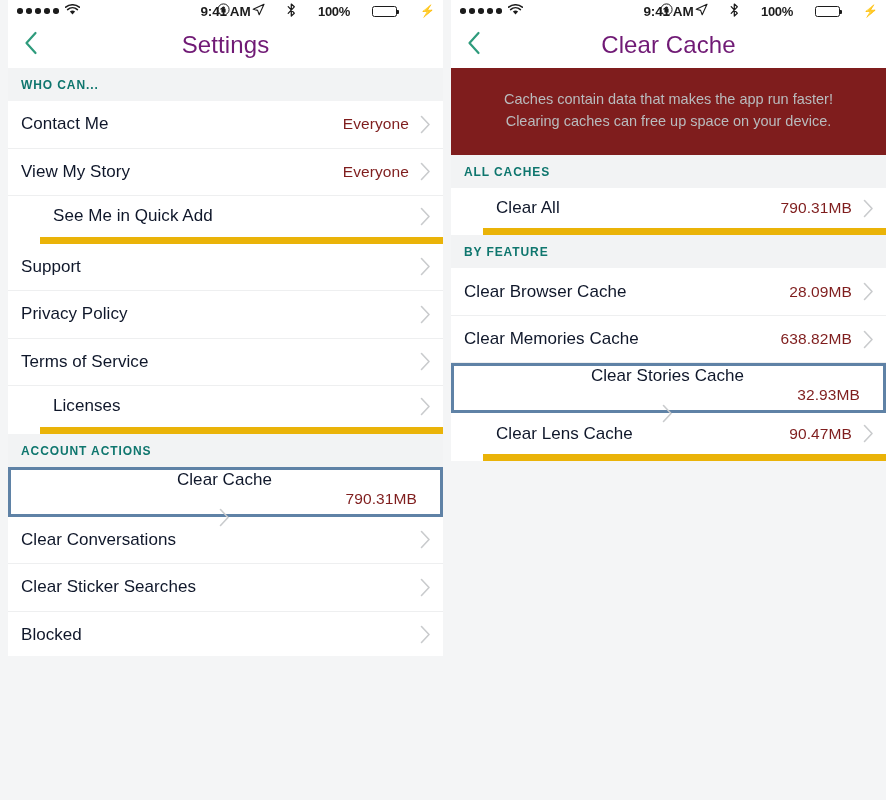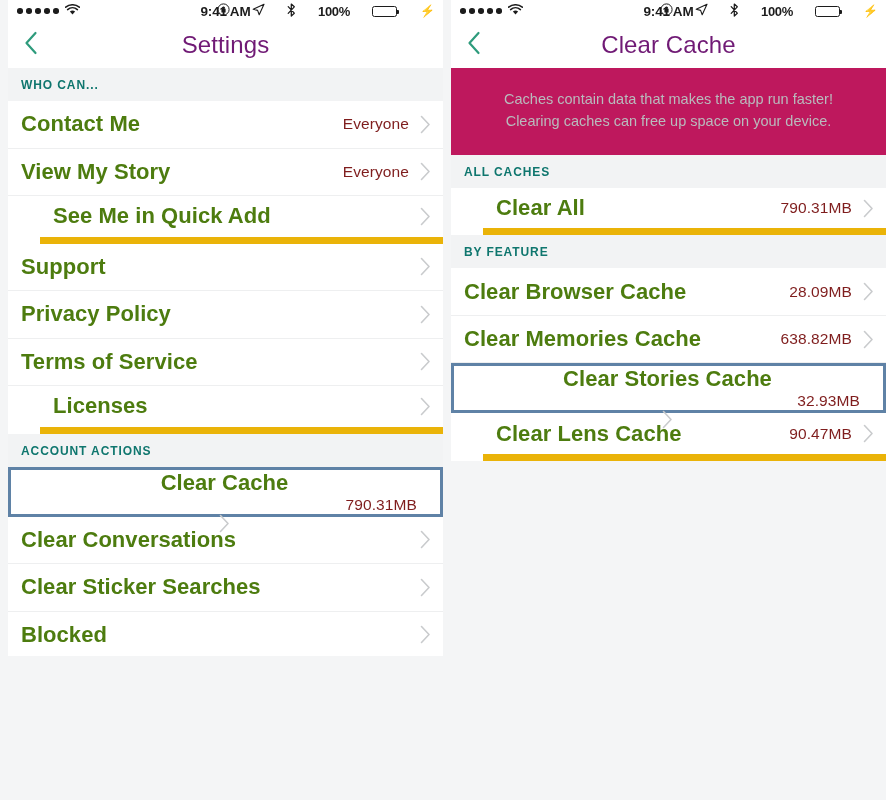--- a/index.html
+++ b/index.html
@@ -65,41 +65,41 @@
 
   
   .section-head {
     background: #f2f3f4;
     color: #0f766e;
     font-size: 12px; font-weight: bold; letter-spacing: 0.9px;
     padding: 10px 0 9px 13px;
     text-transform: uppercase;
   }
   .blurb {
-    background: #be185d;
+    background: #7f1d1d;
     color: #b9bbbd;
     font-size: 14.5px; line-height: 1.55;
     text-align: center;
     padding: 20px 44px 22px 44px;
   }
 
   .list { background: #ffffff; }
   .row {
     height: 47.5px;
     display: flex; align-items: center;
     padding: 0 12px 0 13px;
     border-bottom: 1px solid #eeeff0;
     background: #ffffff;
     cursor: pointer;
     position: relative;
   }
   .row:last-child { border-bottom: 7px solid #eab308; margin-left: 32px; }
   .row .label {
-    font-size: 22px; color: #4d7c0f; letter-spacing: 0.05px;
-    font-weight: 700;
+    font-size: 17px; color: #0f172a; letter-spacing: 0.05px;
+    font-weight: 400;
   }
   .row .value {
     margin-left: auto; font-size: 15.5px; color: #7f1d1d;
     letter-spacing: 0.1px; padding-right: 11px;
   }
   .row .chev { margin-left: auto; display: flex; align-items: center; }
   .row .value + .chev { margin-left: 0; }
 
   .row.highlight {
     border: 3px solid #5f82a6;

